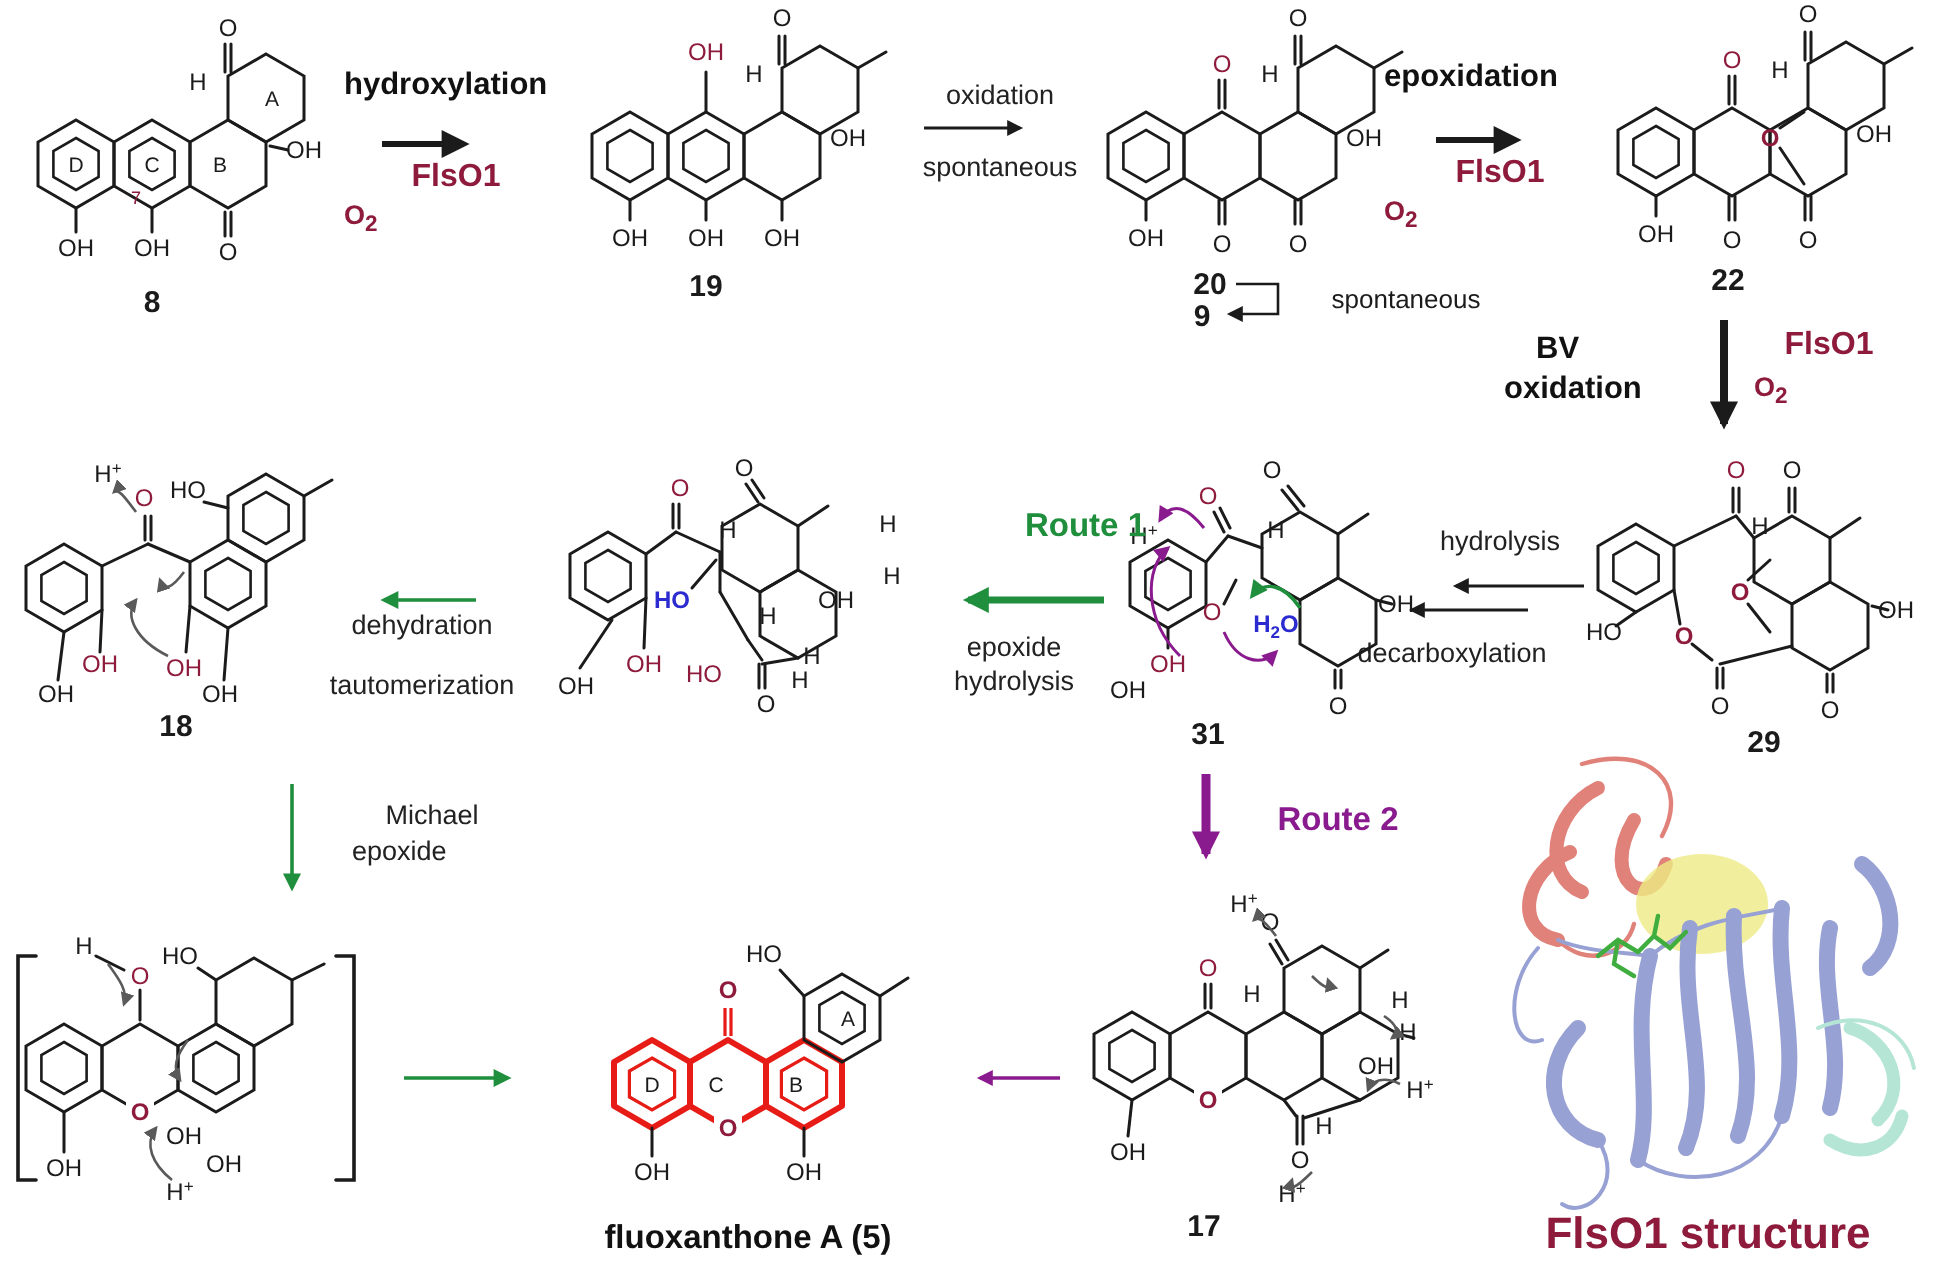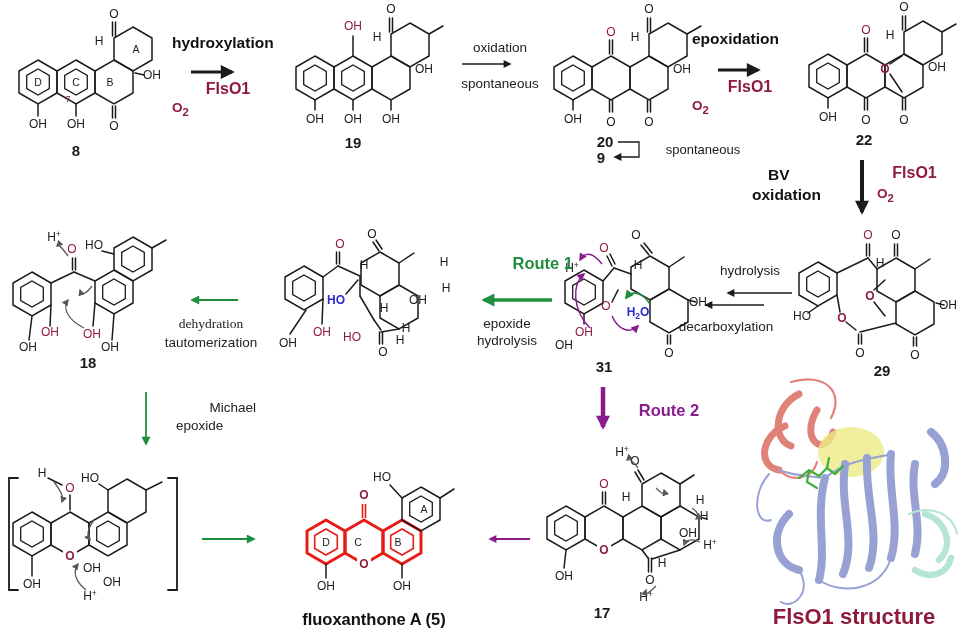--- a/index.html
+++ b/index.html
@@ -334,21 +334,21 @@
       <text class="at atr" x="76" y="113">HO</text>
       <text class="at" x="107" y="128">O</text>
       <text class="at" x="12" y="119">OH</text>
     </svg>
   </div>
 
   <div class="arr" style="left:156px;top:278px;width:114px;height:84px;">
     <svg width="114" height="32" style="position:absolute;left:0;top:8px;">
       <line x1="82" y1="14" x2="36" y2="14" stroke="#1f8e3d" stroke-width="1.8" marker-end="url(#mk-grn-s)"></line>
     </svg>
-    <div class="lbl plain" style="left:0;top:38px;width:110px;font-family:Liberation Serif, serif;">dehydration</div>
+    <div class="lbl plain" style="left:0;top:27px;width:110px;">dehydration</div>
     <div class="lbl plain" style="left:-6px;top:57px;width:122px;">tautomerization</div>
   </div>
 
   <div class="cmpd" style="left:2px;top:228px;">
     <svg width="192" height="158">
       <g class="bd">
         <use href="#hx" transform="translate(30,66)"></use>
           <use href="#hxi" transform="translate(30,66)" class="bdt"></use>
         <use href="#hx" transform="translate(112,64)"></use>
           <use href="#hxi" transform="translate(112,64)" class="bdt"></use>
@@ -375,21 +375,21 @@
       <path class="arc" d="M90,58 C84,66 80,68 78,62" marker-end="url(#mk-gray)"></path>
       <path class="arc" d="M82,100 C66,92 60,80 66,72" marker-end="url(#mk-gray)"></path>
       <text class="num" x="86" y="140">18</text>
     </svg>
   </div>
 
   <div class="arr" style="left:118px;top:388px;width:150px;height:72px;">
     <svg width="40" height="70" style="position:absolute;left:10px;top:0;">
       <line x1="18" y1="4" x2="18" y2="56" stroke="#1f8e3d" stroke-width="1.8" marker-end="url(#mk-grn-s)"></line>
     </svg>
-    <div class="lbl plain" style="left:58px;top:12px;width:80px;text-align:right;">Michael</div>
+    <div class="lbl plain" style="left:58px;top:12px;width:80px;text-align:center;">Michael</div>
     <div class="lbl plain" style="left:58px;top:30px;width:80px;text-align:left;">epoxide</div>
   </div>
 
   <div class="cmpd" style="left:2px;top:452px;">
     <svg width="200" height="182">
       <path class="bd" style="stroke-width:1.8" d="M16,26h-9v112h9"></path>
       <path class="bd" style="stroke-width:1.8" d="M166,26h9v112h-9"></path>
       <g class="bd">
         <use href="#hx" transform="translate(30,82)"></use>
           <use href="#hxi" transform="translate(30,82)" class="bdt"></use>

